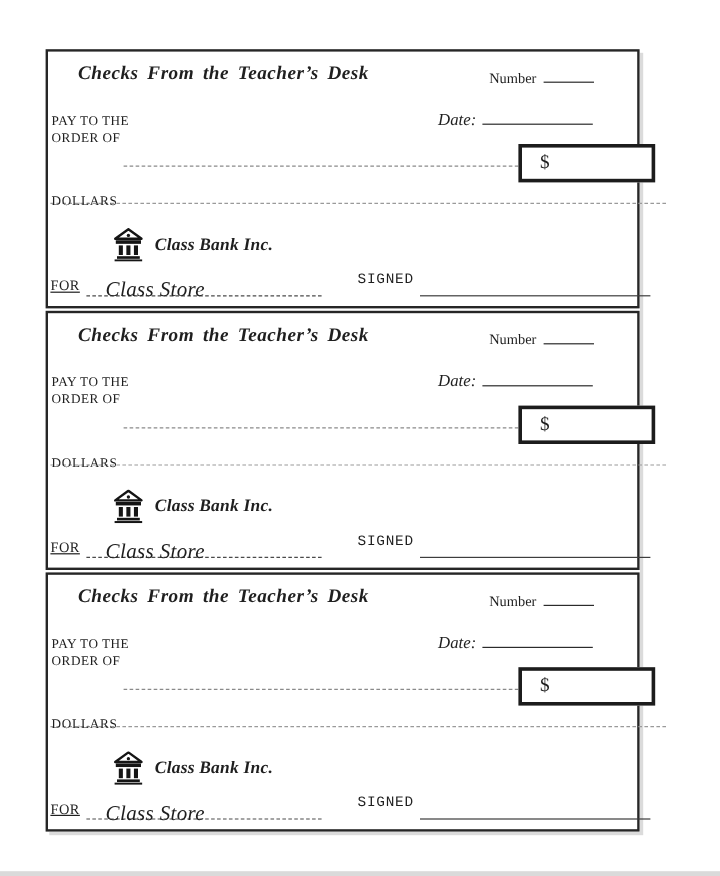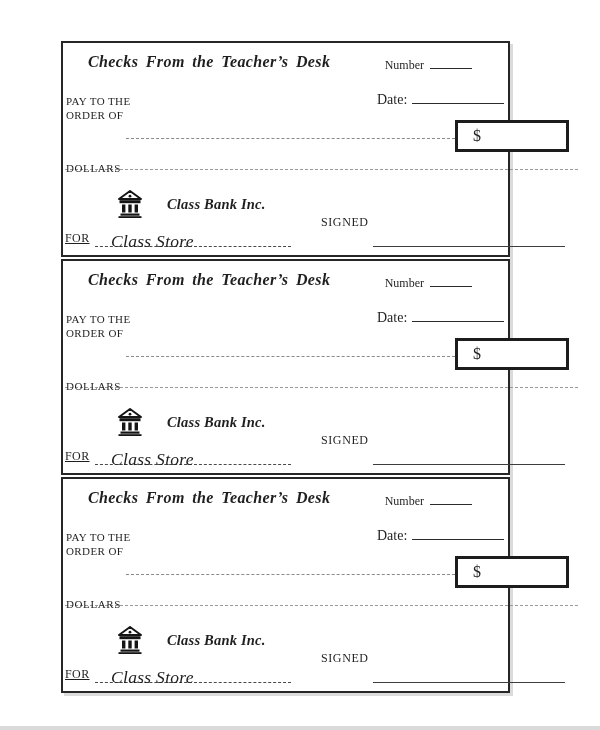--- a/index.html
+++ b/index.html
@@ -9,23 +9,22 @@
     height: 730px;
     background: #ffffff;
     font-family: "Liberation Serif", serif;
     color: #1f1f1f;
     overflow: hidden;
   }
   .sheet {
     position: absolute;
     left: 38px;
     top: 41px;
-    width: 449px;
+    width: 495px;
     box-shadow: 3px 3px 0 rgba(0,0,0,0.14);
-    margin-left: 23px;
   }
   .check {
     position: relative;
     height: 212px;
     background: #ffffff;
     border: 2px solid #262626;
     box-sizing: content-box;
   }
   .check + .check { margin-top: 2px; }
 
@@ -50,23 +49,24 @@
   .blank {
     display: inline-block;
     border-bottom: 1.5px solid #2b2b2b;
     height: 13px;
     vertical-align: baseline;
   }
   .number-blank { width: 42px; margin-left: 6px; }
   .c-date {
     position: absolute;
     top: 47px;
-    left: 314px;
+    left: 325px;
     font-size: 14px;
     white-space: nowrap;
+    font-style: italic;
   }
   .date-blank { width: 92px; margin-left: 5px; }
 
   .c-pay {
     position: absolute;
     left: 3px;
     top: 52px;
     font-size: 11px;
     line-height: 13.5px;
     letter-spacing: 0.4px;
@@ -108,21 +108,21 @@
     top: 119px;
     font-size: 11px;
     letter-spacing: 0.6px;
   }
   .c-bank {
     position: absolute;
     left: 55px;
     top: 147px;
     display: flex;
     align-items: center;
-    gap: 25px;
+    gap: 10px;
   }
   .c-bank .bank-name {
     font-style: italic;
     font-weight: bold;
     font-size: 14.5px;
     letter-spacing: 0.2px;
   }
   .bank-icon-svg { display: block; }
 
   .c-for-label {
@@ -145,23 +145,24 @@
     position: absolute;
     left: 48px;
     top: 188px;
     font-style: italic;
     font-size: 17.5px;
     letter-spacing: 0.3px;
   }
   .c-signed-label {
     position: absolute;
     left: 258px;
-    top: 172px;
+    top: 183px;
     font-size: 12px;
     letter-spacing: 0.6px;
+    font-family: Liberation Mono, monospace;
   }
   .c-signed-line {
     position: absolute;
     left: 310px;
     top: 187px;
     width: 192px;
     height: 16px;
     border-bottom: 1.5px solid #3d3d3d;
   }
   .bottom-strip {

